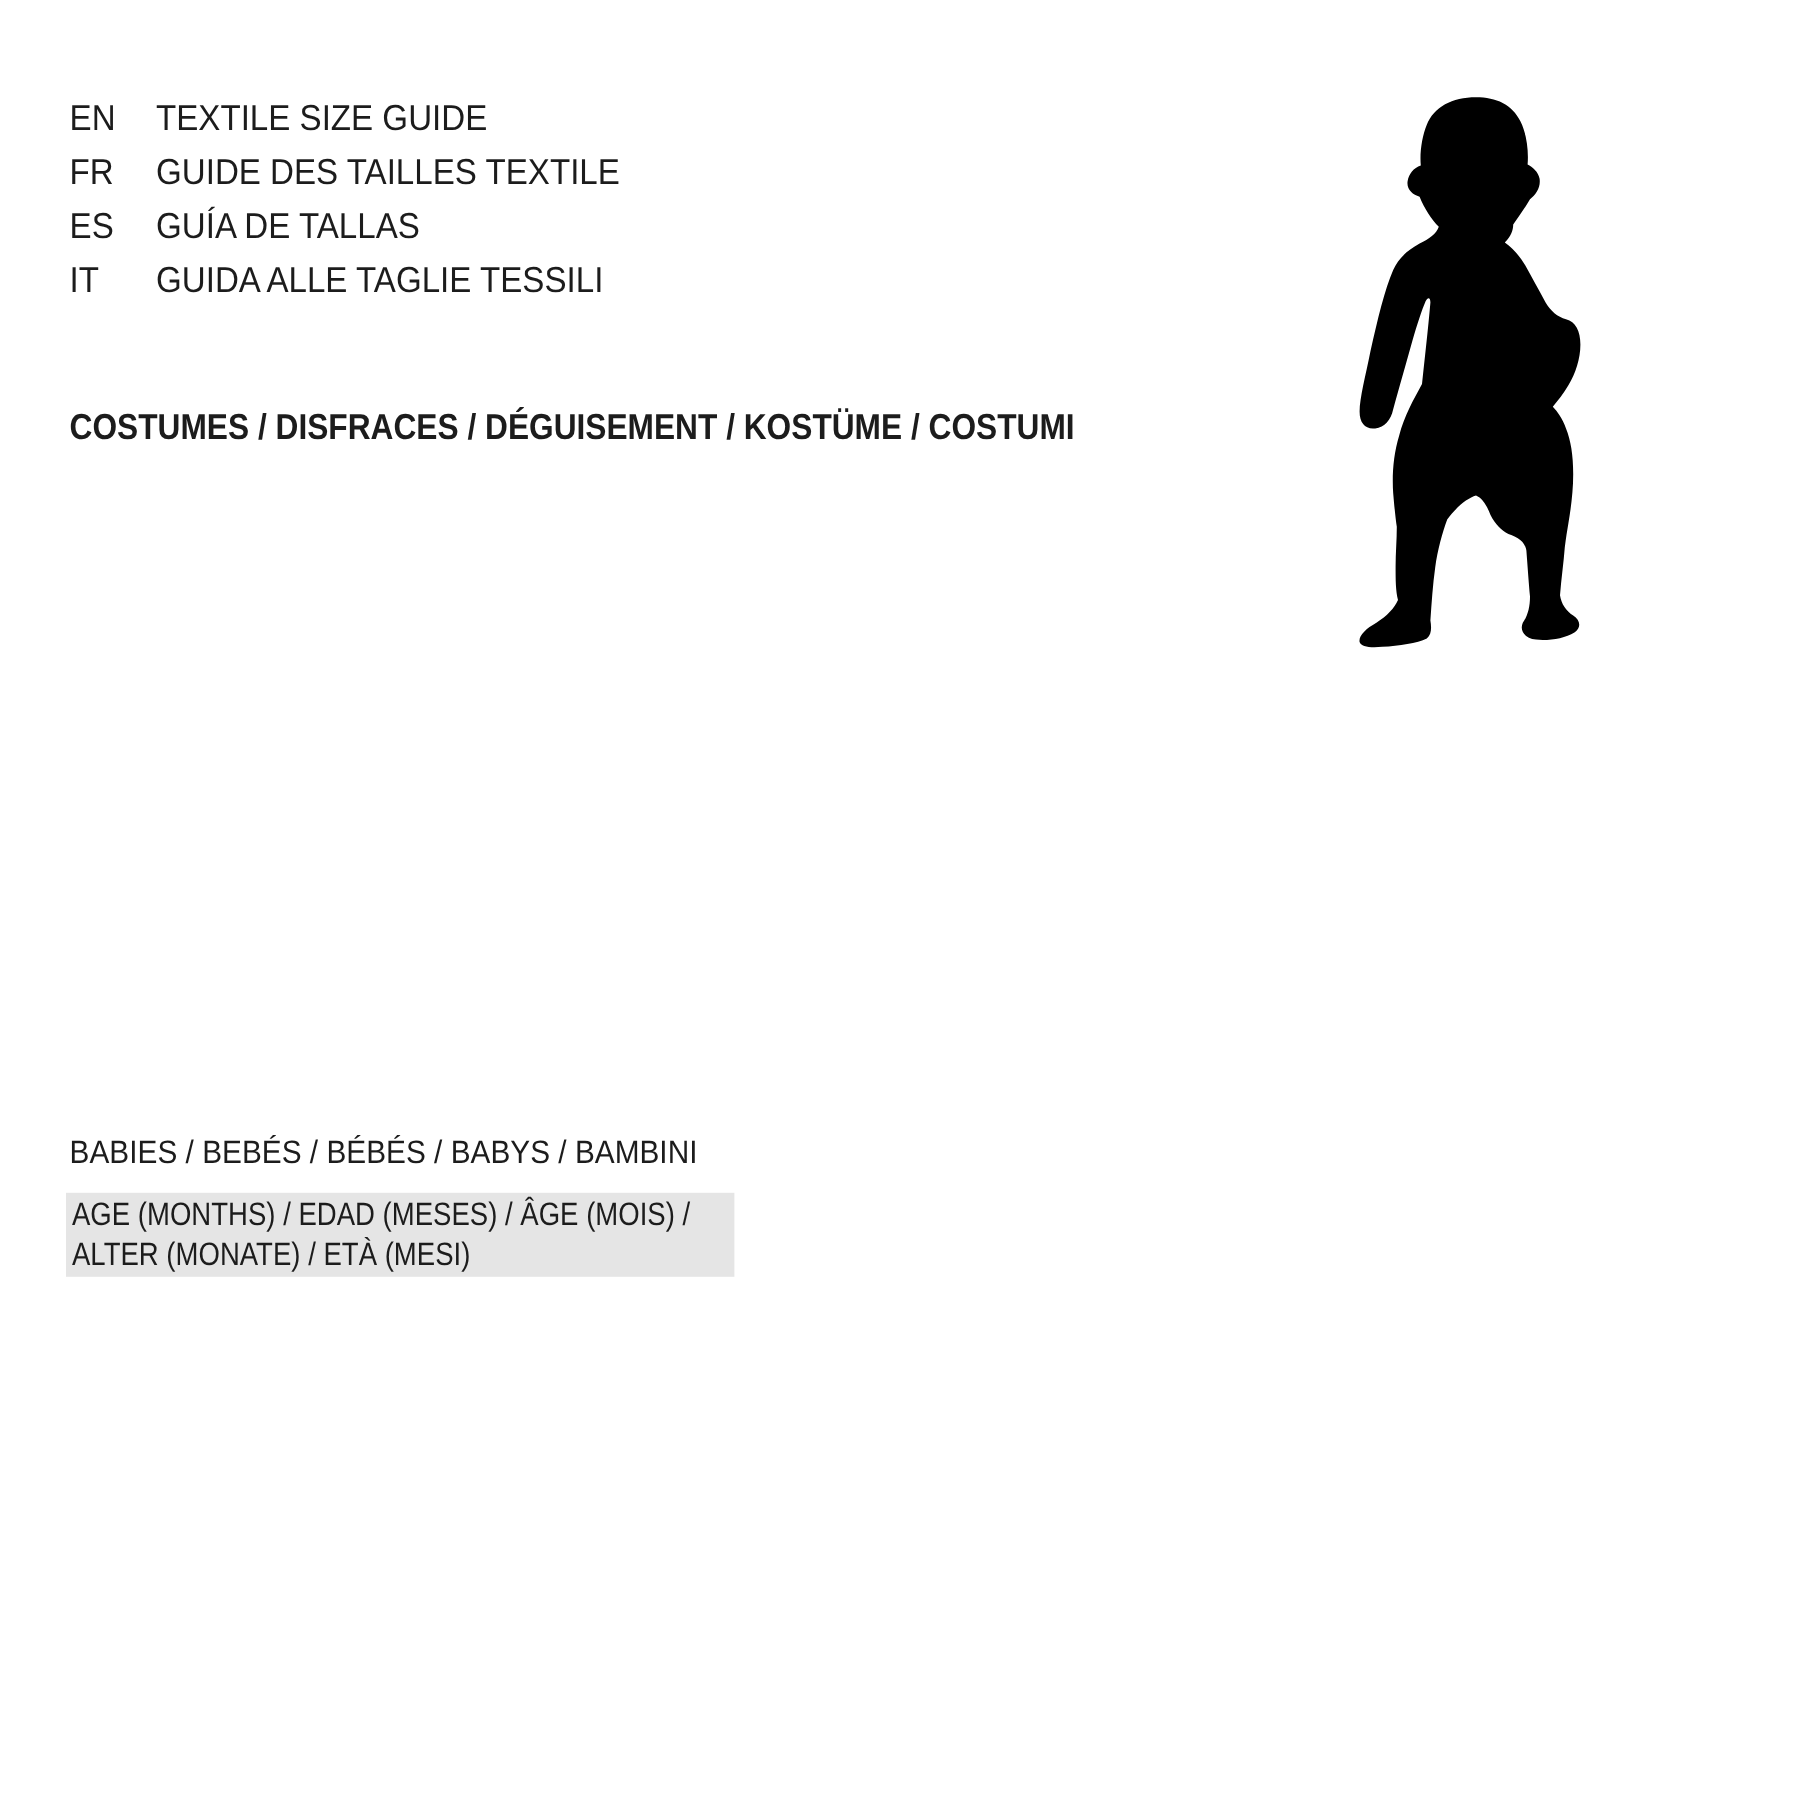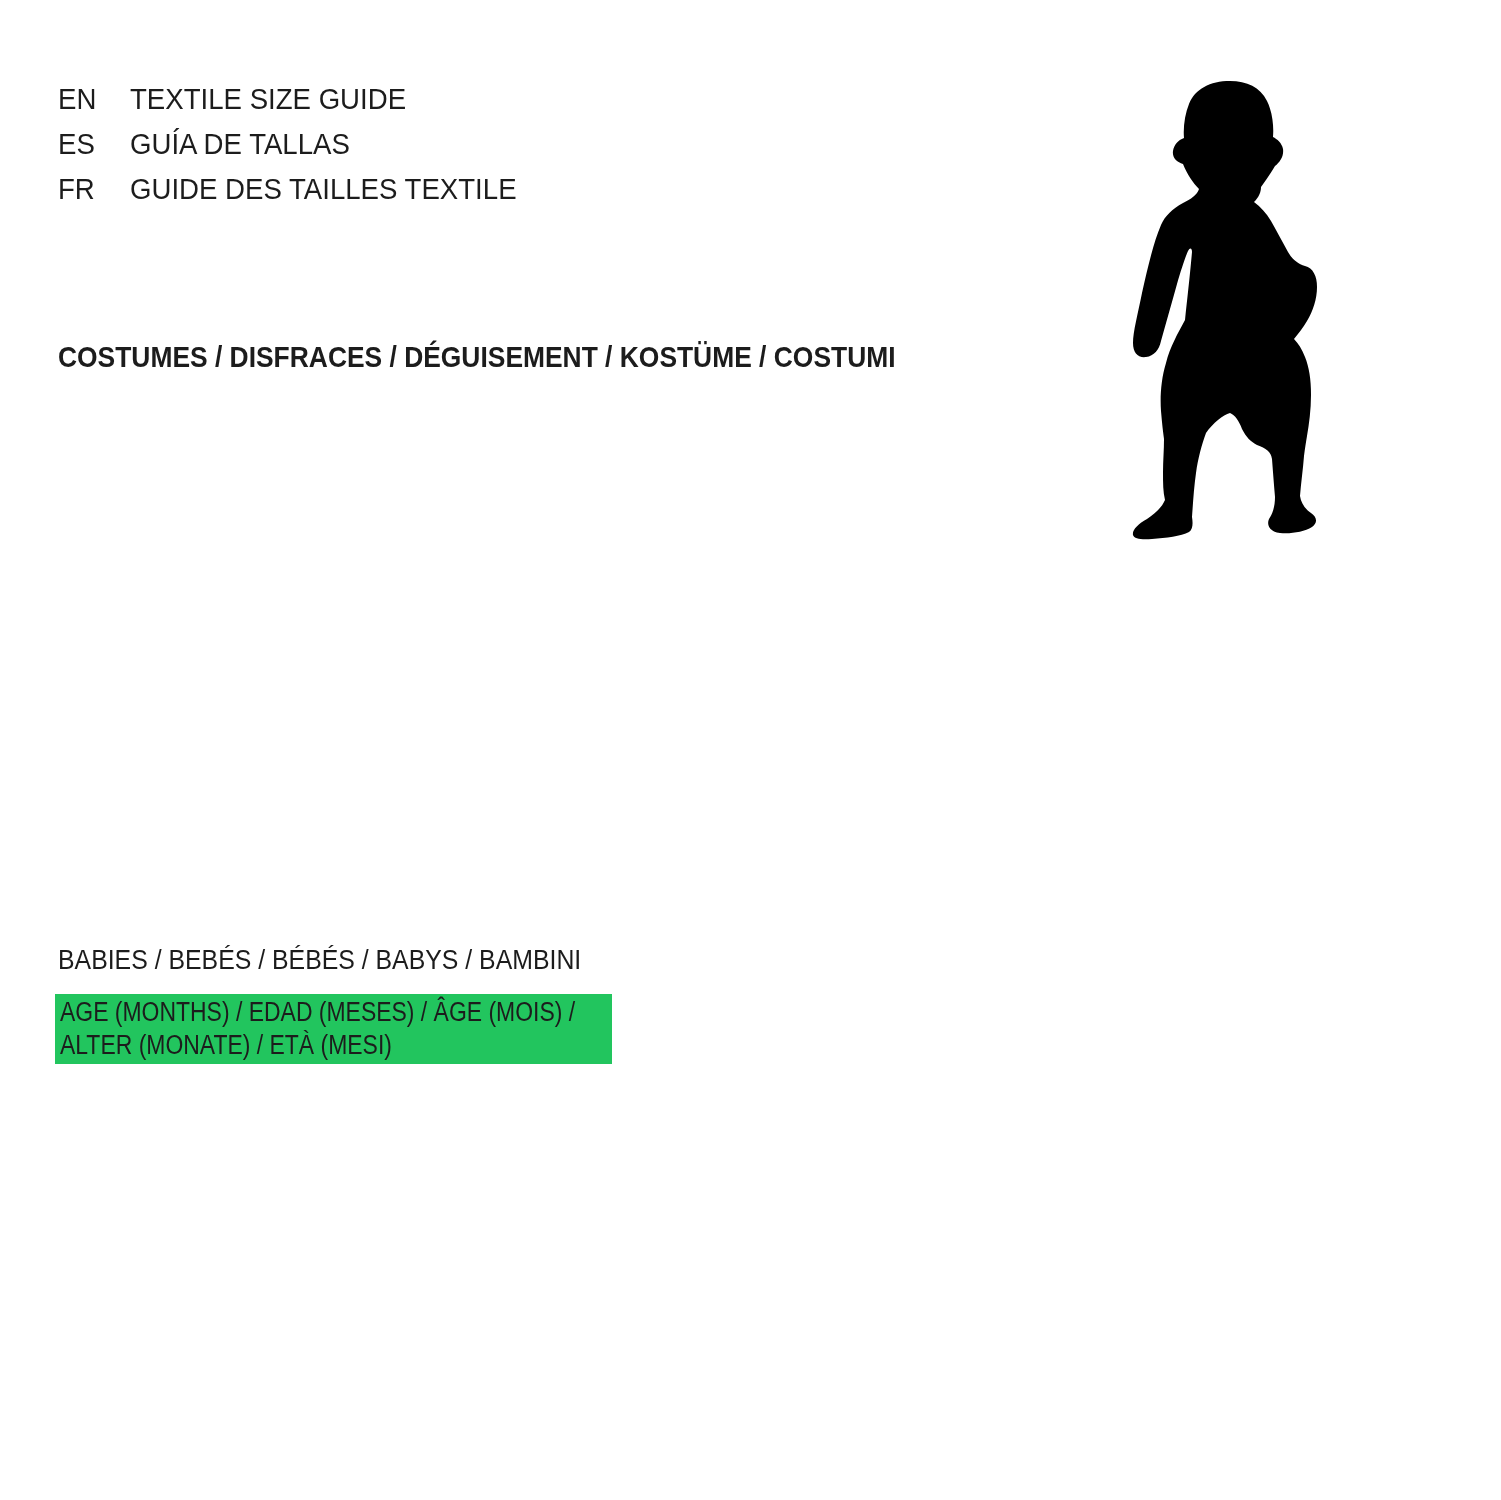--- a/index.html
+++ b/index.html
@@ -40,26 +40,30 @@
 <body>
 
 <div class="canvas" style="background: rgb(255, 255, 255); color: rgb(28, 28, 28);">
 
   <div class="lang-list">
       <div class="lang-row">
         <span class="lang-code"><span class="cond92">EN</span></span>
         <span class="cond92">TEXTILE SIZE GUIDE</span>
       </div>
       <div class="lang-row">
+        <span class="lang-code"><span class="cond92">FR</span></span>
+        <span class="cond92">GUIDE DES TAILLES TEXTILE</span>
+      </div>
+      <div class="lang-row">
         <span class="lang-code"><span class="cond92">ES</span></span>
         <span class="cond92">GUÍA DE TALLAS</span>
       </div>
       <div class="lang-row">
-        <span class="lang-code"><span class="cond92">FR</span></span>
-        <span class="cond92">GUIDE DES TAILLES TEXTILE</span>
+        <span class="lang-code"><span class="cond92">IT</span></span>
+        <span class="cond92">GUIDA ALLE TAGLIE TESSILI</span>
       </div>
     </div>
 
   <h1 class="costumes">
     <span class="cond88">COSTUMES / DISFRACES / DÉGUISEMENT / KOSTÜME / COSTUMI</span>
   </h1>
 
   <div class="figure">
     <svg viewBox="0 0 195 460" preserveAspectRatio="xMidYMid meet">
       <path id="babyPath" fill="#000000" d="
@@ -120,19 +124,19 @@
         C 135 7 122 1 105 1
         Z"></path>
     </svg>
   </div>
 
   <div class="babies-title">
     <span class="cond92">BABIES / BEBÉS / BÉBÉS / BABYS / BAMBINI</span>
   </div>
 
   <div class="size-table">
-    <div class="thead" id="tableHeader" style="background: #22c55e;">
+    <div class="thead" id="tableHeader" style="background: #e5e5e5;">
         <div class="thead-line"><span class="cond85">AGE (MONTHS) / EDAD (MESES) / ÂGE (MOIS) /</span></div>
         <div class="thead-line"><span class="cond85">ALTER (MONATE) / ETÀ (MESI)</span></div>
       </div>
   </div>
 
 </div>
 
 </body></html>

